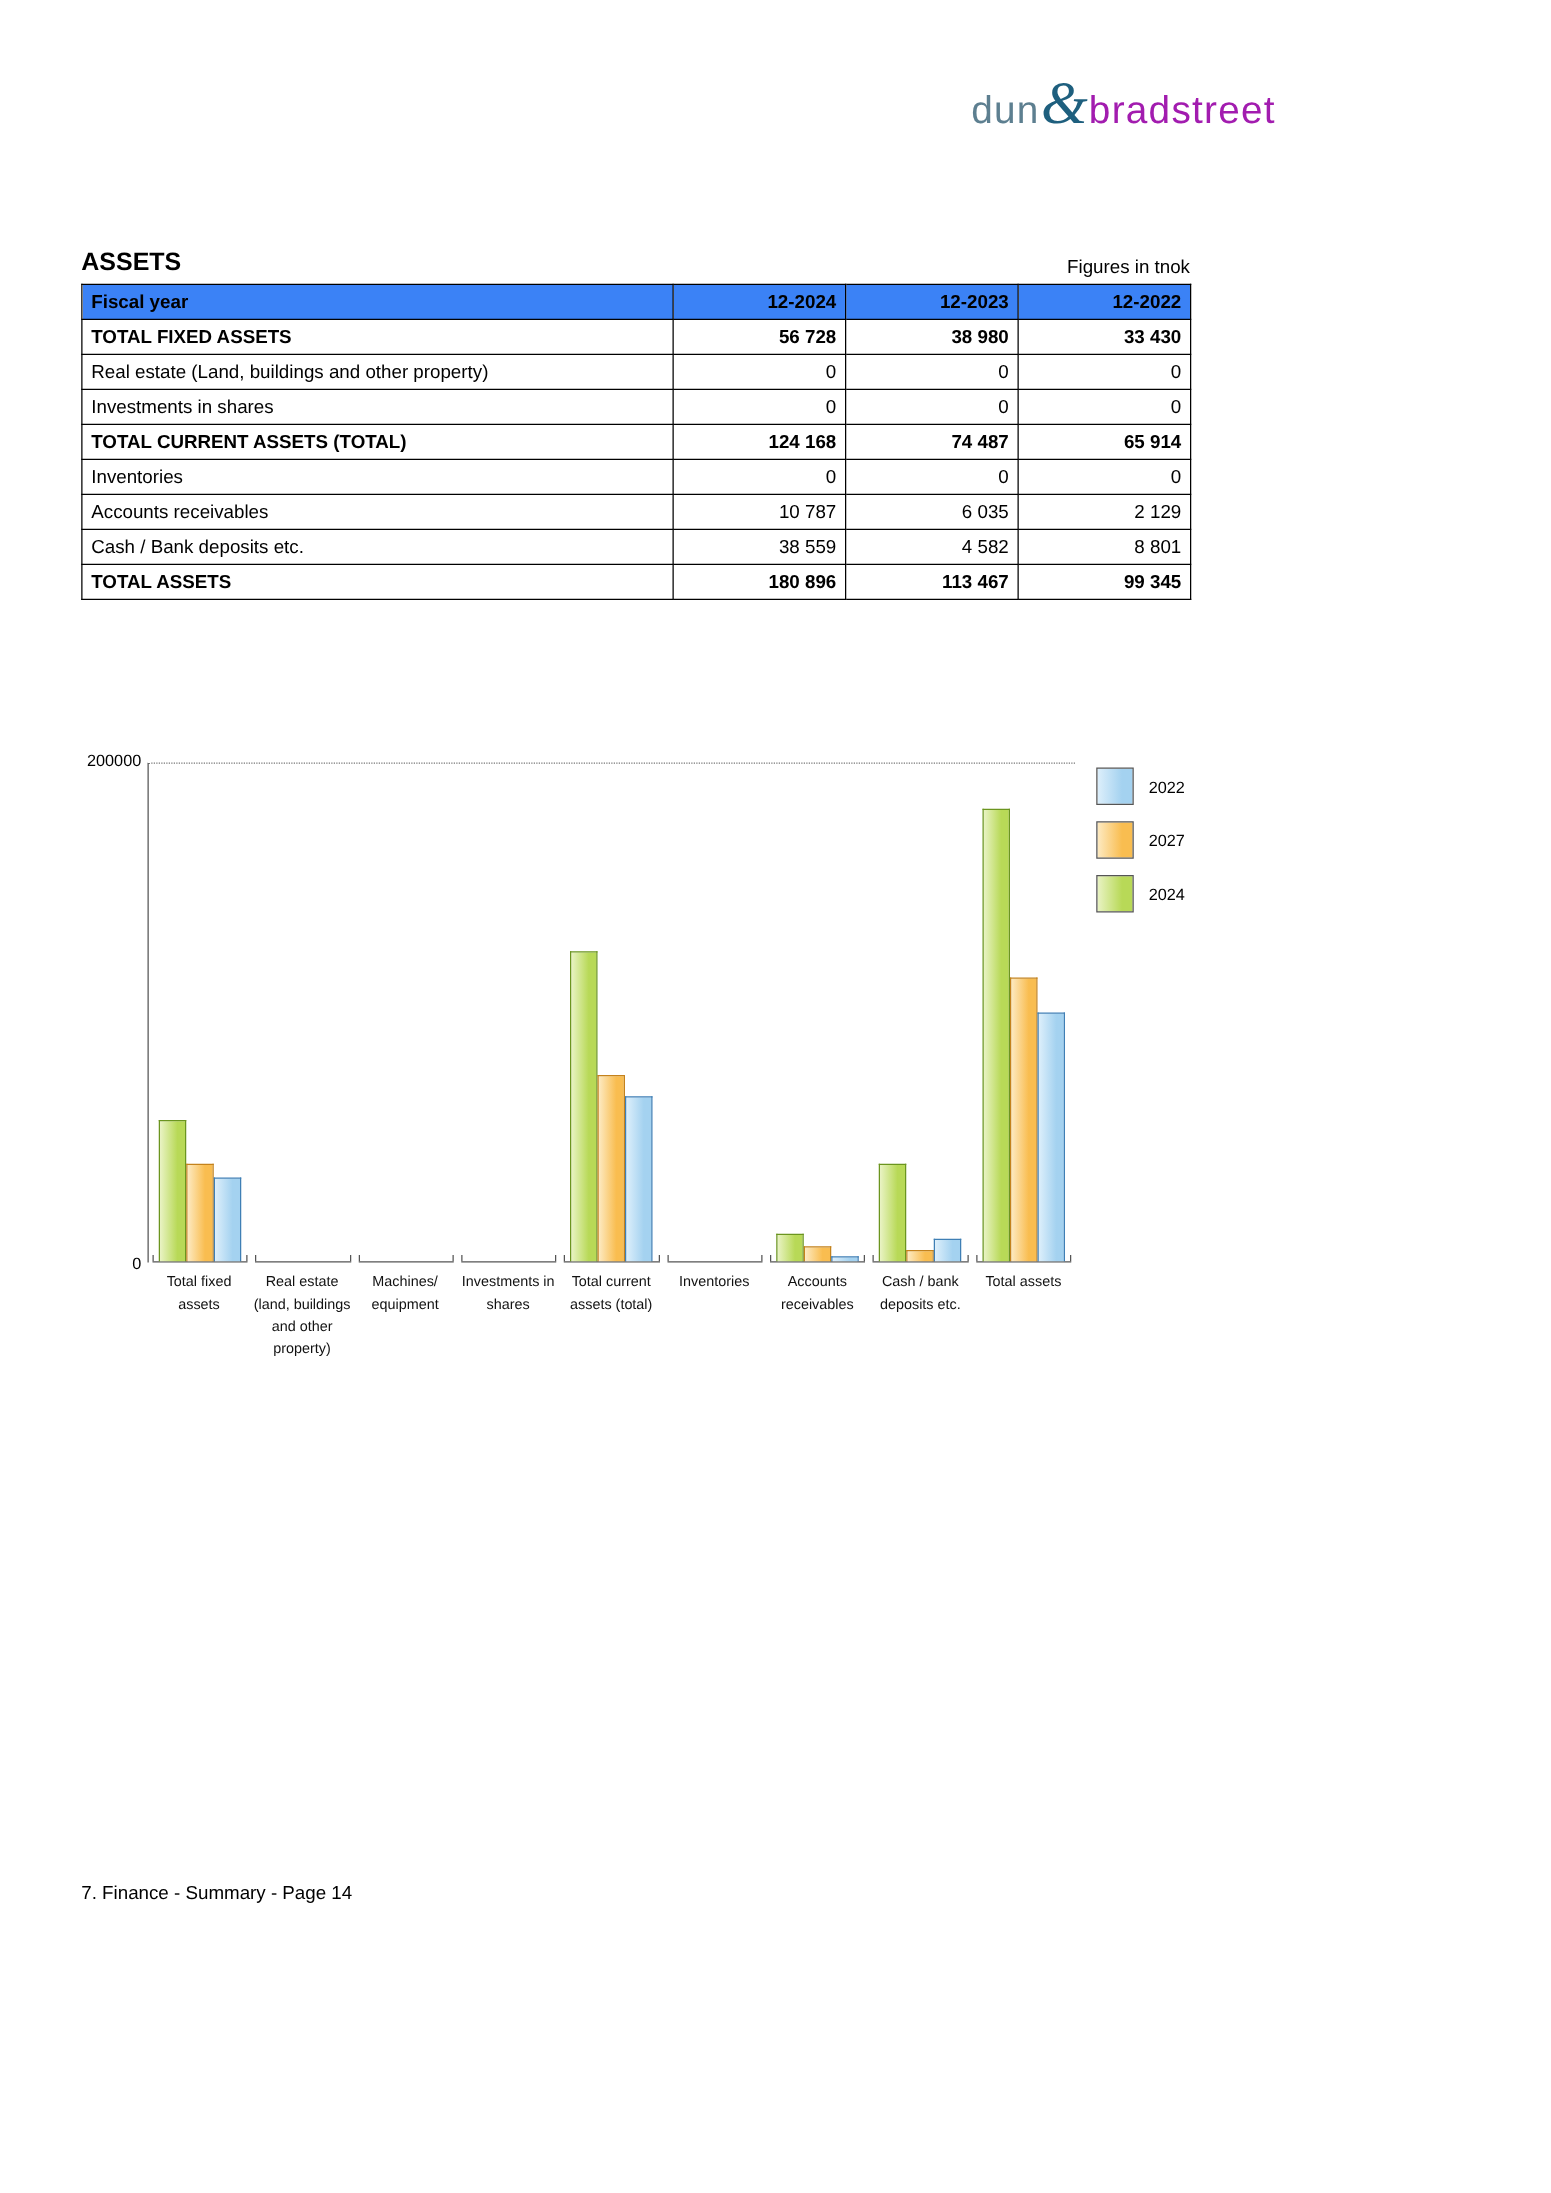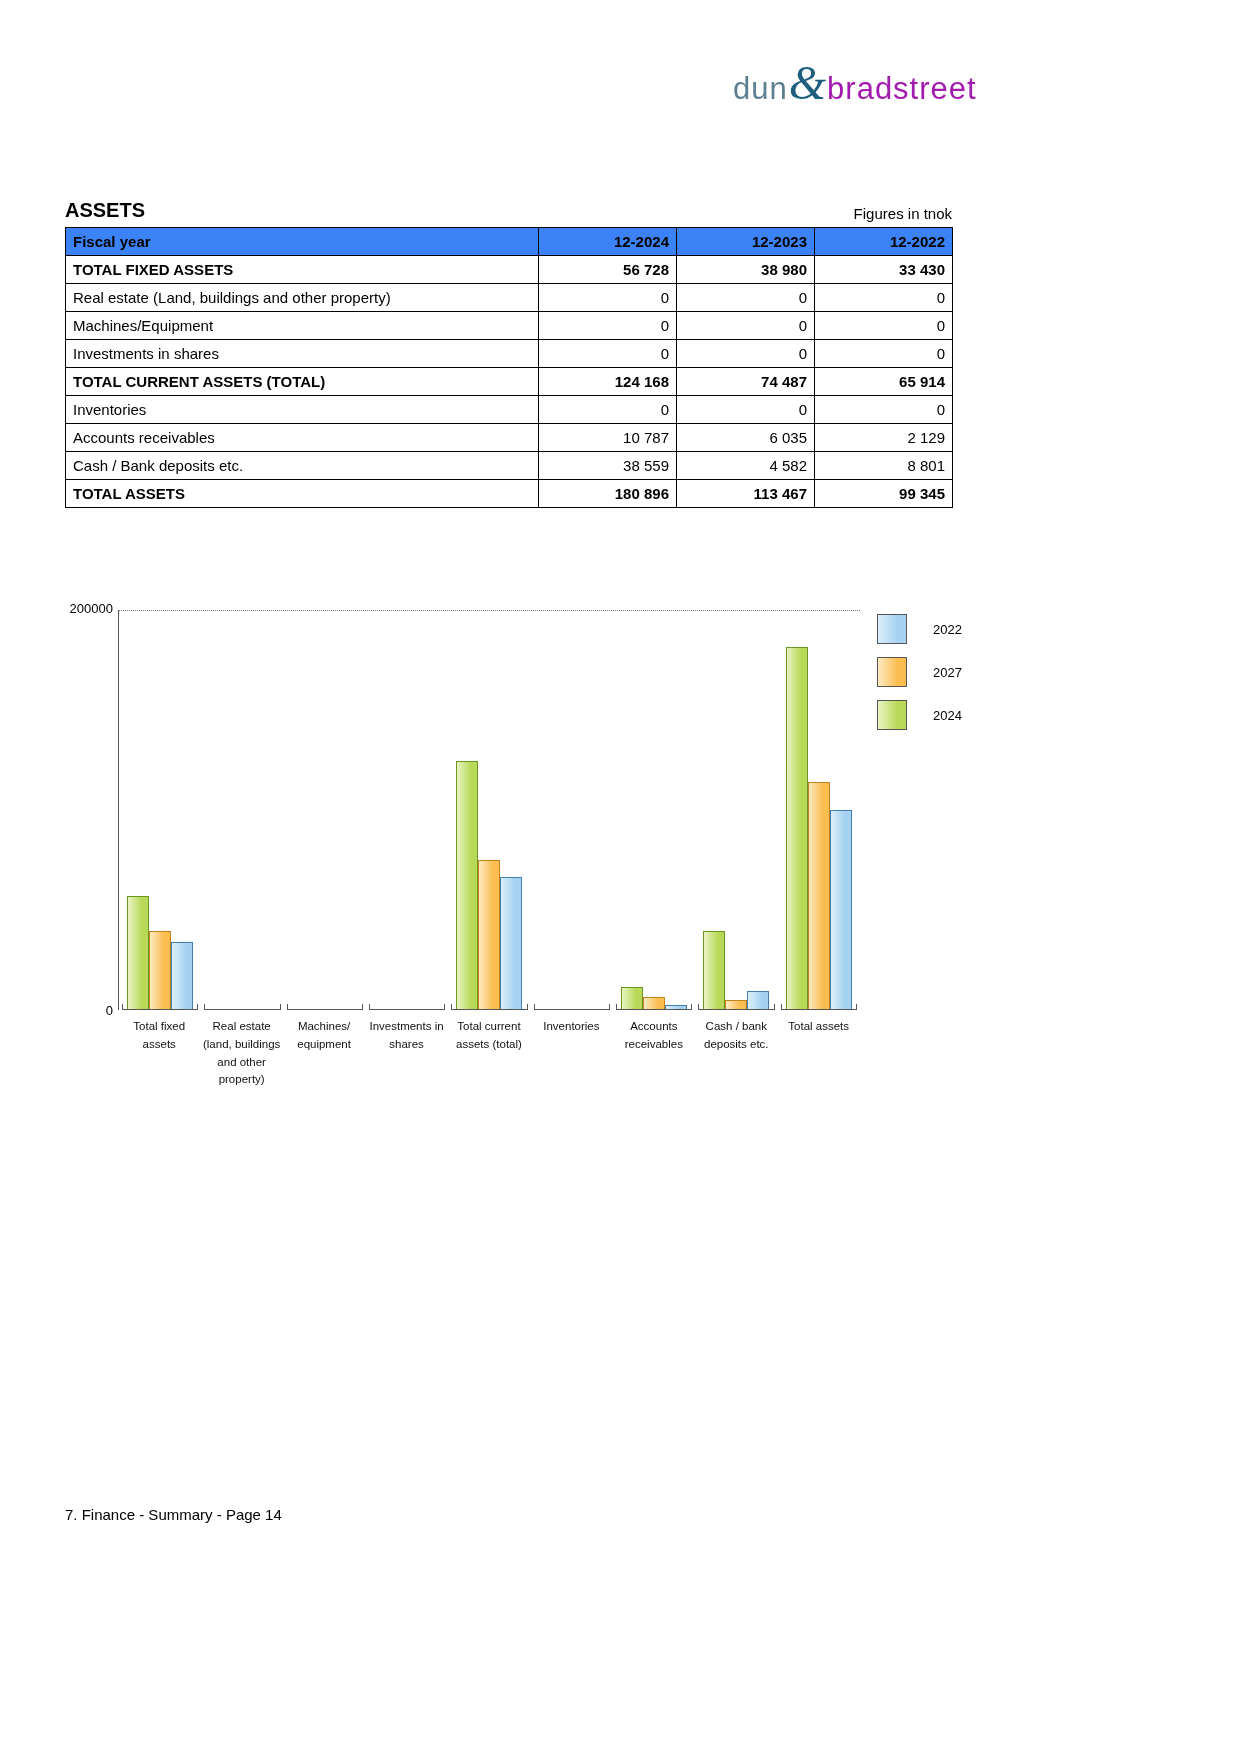--- a/index.html
+++ b/index.html
@@ -8,21 +8,21 @@
     width: 1241px; height: 1754px;
     background: #ffffff;
     font-family: "Liberation Sans", "DejaVu Sans", sans-serif;
     color: #000;
     position: relative;
     overflow: hidden;
   }
 
   
   .logo { position: absolute; top: 64px; left: 733px; display: flex; align-items: baseline; }
-  .logo .dun  { font-size: 31px; color: #5d7f90; letter-spacing: 1px; }
+  .logo .dun  { font-size: 31px; color: #5d7f90; letter-spacing: 1px; margin-left: 44px; }
   .logo .amp  { font-size: 48px; color: #1e5f7e; margin: 0 1px; font-family: "Liberation Serif", serif; font-style: italic; line-height: 0.8; }
   .logo .brad { font-size: 31px; color: #a21caf; letter-spacing: 1px; }
 
   
   .section-header { position: absolute; top: 199px; left: 65px; width: 887px;
     display: flex; justify-content: space-between; align-items: flex-end; }
   .section-title { font-weight: bold; font-size: 20px; }
   .section-units { font-size: 15px; }
 
   
@@ -50,21 +50,21 @@
 
   .cats { position: absolute; left: 53px; top: 414px; width: 742px; display: flex; }
   .cat { flex: 1; text-align: center; font-size: 11.5px; line-height: 1.55; padding: 0 2px; color: #111; }
 
   .legend { position: absolute; left: 812px; top: 10px; width: 160px; height: 130px; }
   .legend-item { position: absolute; left: 0; display: flex; align-items: center; }
   .legend-item:nth-child(1) { top: 0px; }
   .legend-item:nth-child(2) { top: 43px; }
   .legend-item:nth-child(3) { top: 86px; }
   .legend-swatch { display: inline-block; width: 30px; height: 30px; border: 1px solid #555; }
-  .legend-label { margin-left: 26px; font-size: 13px; }
+  .legend-label { margin-left: 12px; font-size: 13px; }
 
   
   .footer { position: absolute; top: 1506px; left: 65px; width: 887px; font-size: 15px; }
 </style>
 </head>
 <body>
 
 <div class="logo">
   <span class="dun">dun</span>
   <span class="amp">&amp;</span>
@@ -96,26 +96,20 @@
     <td class="num">38 980</td>
     <td class="num">33 430</td>
   </tr>
   <tr>
     <td>Real estate (Land, buildings and other property)</td>
     <td class="num">0</td>
     <td class="num">0</td>
     <td class="num">0</td>
   </tr>
   <tr>
-    <td>Machines/Equipment</td>
-    <td class="num">0</td>
-    <td class="num">0</td>
-    <td class="num">0</td>
-  </tr>
-  <tr>
     <td>Investments in shares</td>
     <td class="num">0</td>
     <td class="num">0</td>
     <td class="num">0</td>
   </tr>
   <tr class="bold">
     <td>TOTAL CURRENT ASSETS (TOTAL)</td>
     <td class="num">124 168</td>
     <td class="num">74 487</td>
     <td class="num">65 914</td>

